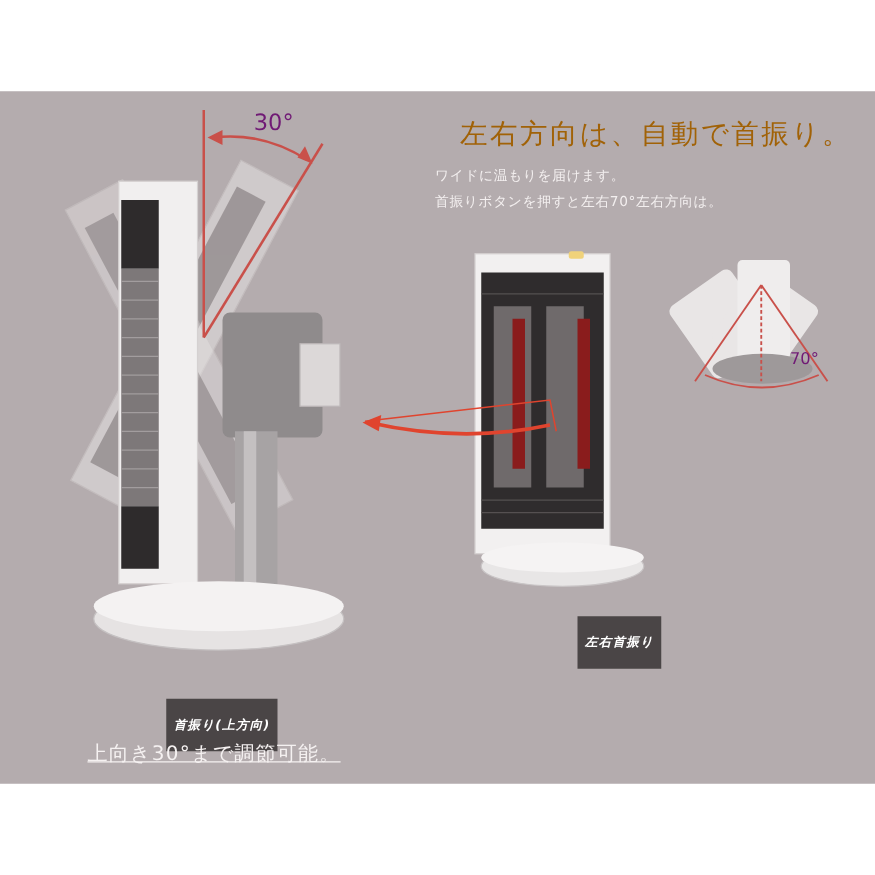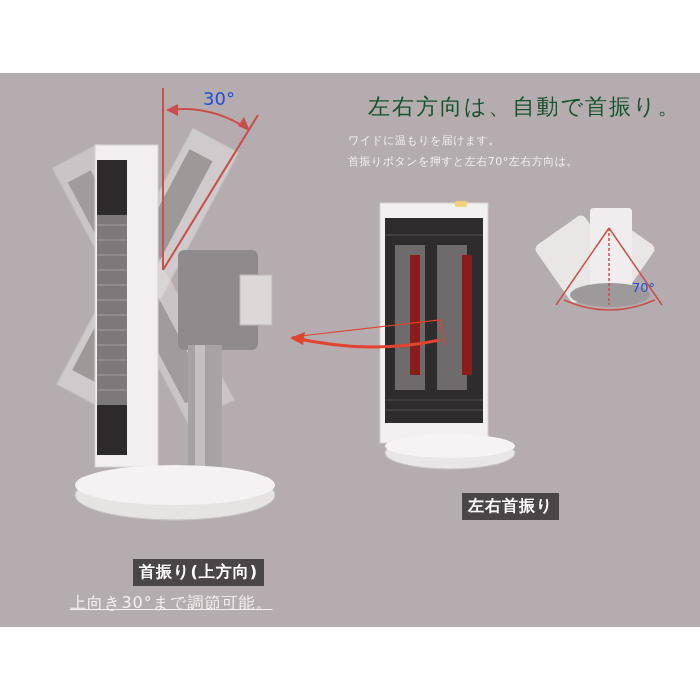--- a/index.html
+++ b/index.html
@@ -5,34 +5,34 @@
   html, body { margin: 0; padding: 0; }
   body {
     width: 700px; height: 700px; background: #ffffff; position: relative; overflow: hidden;
     font-family: "DejaVu Sans", sans-serif;
   }
   .panel {
     position: absolute; left: 0; top: 73px; width: 700px; height: 554px;
     background: #b4acae; overflow: hidden;
   }
   .headline {
-    position: absolute; left: 368px; top: 92px; color: #14532d;
+    position: absolute; left: 368px; top: 92px; color: #a16207;
     font-size: 22px; letter-spacing: 2px; white-space: nowrap;
   }
   .sub {
     position: absolute; left: 348px; color: #f3efef; font-size: 11px; letter-spacing: 0.5px; white-space: nowrap;
   }
   .sub1 { top: 133px; }
   .sub2 { top: 154px; }
   .angle-label {
-    position: absolute; color: #1d4ed8; font-size: 18px; white-space: nowrap;
+    position: absolute; color: #701a75; font-size: 18px; white-space: nowrap;
   }
   .tag {
-    position: absolute; background: #4a4546; color: #ffffff; font-size: 16px; font-weight: bold;
-    padding: 3px 6px; white-space: nowrap; letter-spacing: 1px;
+    position: absolute; background: #4a4546; color: #ffffff; font-size: 10px; font-weight: bold;
+    padding: 14px 6px; white-space: nowrap; letter-spacing: 1px; font-style: italic;
   }
   .caption {
     position: absolute; left: 70px; top: 593px; color: #f5f1f1; font-size: 16px; letter-spacing: 1px; white-space: nowrap; text-decoration: underline;
   }
   svg { position: absolute; left: 0; top: 0; }
 </style>
 </head>
 <body>
 
 <div class="panel">

